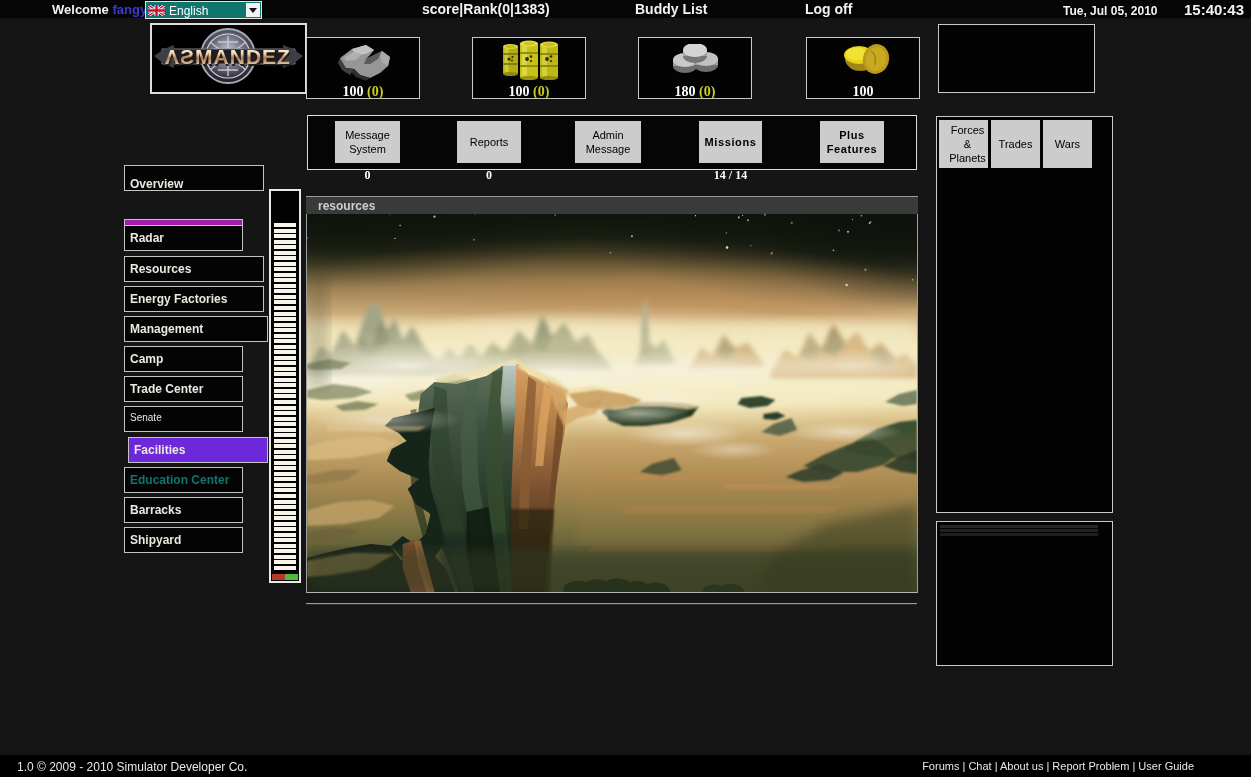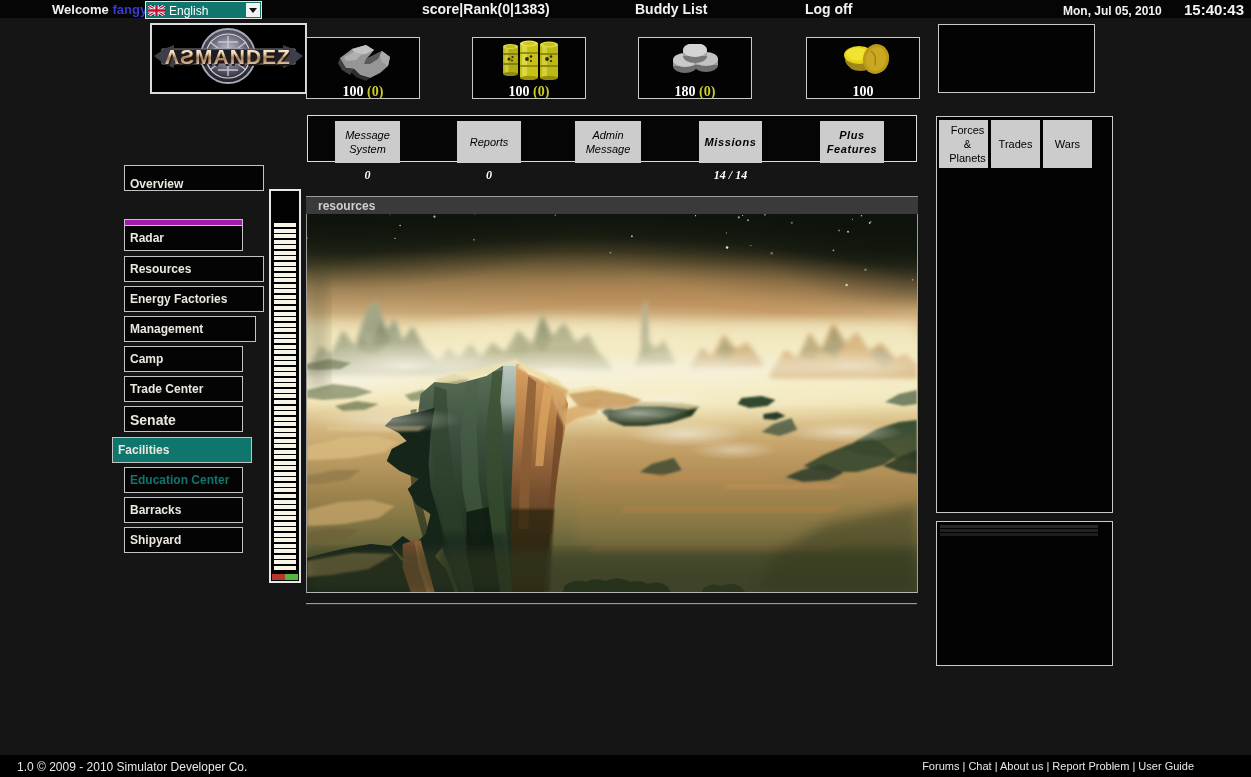--- a/index.html
+++ b/index.html
@@ -24,21 +24,21 @@
   </svg>
   <span class="abs" style="left:23px;top:2px;font-size:12px;color:#fff;">English</span>
   <div class="abs" style="right:1px;top:1px;width:14px;height:14px;background:#f2f2f2;">
     <div class="abs" style="left:3px;top:5px;width:0;height:0;border-left:4px solid transparent;border-right:4px solid transparent;border-top:5px solid #111;"></div>
   </div>
 </div>
 
 <div class="abs" style="left:422px;top:1px;font-size:14px;font-weight:bold;color:#f2f2f2;">score|Rank(0|1383)</div>
 <div class="abs" style="left:635px;top:1px;font-size:14px;font-weight:bold;color:#f2f2f2;">Buddy List</div>
 <div class="abs" style="left:805px;top:1px;font-size:14px;font-weight:bold;color:#f2f2f2;">Log off</div>
-<div class="abs" style="left:1063px;top:4px;font-size:12px;font-weight:bold;color:#f2f2f2;">Mon, Jul 05, 2010</div>
+<div class="abs" style="left:1063px;top:4px;font-size:12px;font-weight:bold;color:#f2f2f2;">Tue, Jul 05, 2010</div>
 <div class="abs" style="left:1184px;top:1px;font-size:15px;font-weight:bold;color:#f2f2f2;">15:40:43</div>
 
 <div class="abs" style="left:130px;top:23px;width:157px;height:71px;background:#000;border:2px solid #dcdcdc;margin-left:20px;">
   <svg width="153" height="67" viewBox="0 0 153 67">
     <defs>
       <radialGradient id="med" cx="50%" cy="42%" r="60%">
         <stop offset="0%" stop-color="#c6c6d0"></stop>
         <stop offset="45%" stop-color="#787888"></stop>
         <stop offset="80%" stop-color="#34343f"></stop>
         <stop offset="100%" stop-color="#14141a"></stop>
@@ -132,21 +132,21 @@
     <path d="M10 20 Q14 30 26 30 Q36 30 38 22 L36 14 L12 12 Z" fill="#a08618"></path>
     <ellipse cx="24" cy="14" rx="15" ry="9" fill="#e8d416"></ellipse>
     <ellipse cx="22" cy="13" rx="11" ry="6.4" fill="#f2e232"></ellipse>
     <ellipse cx="41" cy="18" rx="13" ry="15" fill="#b99a1c" transform="rotate(14 41 18)"></ellipse>
     <ellipse cx="41" cy="18" rx="10" ry="12" fill="#caa921" transform="rotate(14 41 18)"></ellipse>
     <path d="M36 10 q6 4 4 14" stroke="#97801a" stroke-width="1.4" fill="none"></path>
   </svg>
   <div class="abs" style="left:0;right:0;top:46px;text-align:center;font-family:'Liberation Serif',serif;font-size:14px;font-weight:bold;color:#fff;">100</div>
 </div>
 
-<div class="abs" style="left:307px;top:115px;width:610px;height:47px;border:1px solid #dcdcdc;background:#050505;font-style:italic;">
+<div class="abs" style="left:307px;top:115px;width:610px;height:55px;border:1px solid #dcdcdc;background:#050505;">
   <div class="abs" style="left:27px;top:5px;width:65px;height:42px;background:#ccc;color:#000;font-size:11px;text-align:center;display:flex;align-items:center;justify-content:center;line-height:14px;">Message<br>System</div>
   <div class="abs" style="left:149px;top:5px;width:64px;height:42px;background:#ccc;color:#000;font-size:11px;text-align:center;display:flex;align-items:center;justify-content:center;">Reports</div>
   <div class="abs" style="left:267px;top:5px;width:66px;height:42px;background:#ccc;color:#000;font-size:11px;text-align:center;display:flex;align-items:center;justify-content:center;line-height:14px;">Admin<br>Message</div>
   <div class="abs" style="left:391px;top:5px;width:63px;height:42px;background:#ccc;color:#000;font-size:11px;font-weight:bold;letter-spacing:0.6px;text-align:center;display:flex;align-items:center;justify-content:center;">Missions</div>
   <div class="abs" style="left:512px;top:5px;width:64px;height:42px;background:#ccc;color:#000;font-size:11px;font-weight:bold;letter-spacing:0.6px;text-align:center;display:flex;align-items:center;justify-content:center;line-height:14px;">Plus<br>Features</div>
   <div class="abs" style="left:27px;top:52px;width:65px;text-align:center;font-family:'Liberation Serif',serif;font-size:12px;font-weight:bold;color:#fff;">0</div>
   <div class="abs" style="left:149px;top:52px;width:64px;text-align:center;font-family:'Liberation Serif',serif;font-size:12px;font-weight:bold;color:#fff;">0</div>
   <div class="abs" style="left:391px;top:52px;width:63px;text-align:center;font-family:'Liberation Serif',serif;font-size:12px;font-weight:bold;color:#fff;">14 / 14</div>
 </div>
 
@@ -173,33 +173,33 @@
     </div>
     <div class="abs" style="left:124px;top:225.3px;width:119px;height:26px;background:#040404;border:1px solid #c3c3c3;">
       <span style="position:absolute;left:5px;top:5px;font-size:12px;font-weight:bold;color:#ece8e0;">Radar</span>
     </div>
     <div class="abs" style="left:124px;top:255.5px;width:140px;height:26px;background:#040404;border:1px solid #c3c3c3;">
       <span style="position:absolute;left:5px;top:5px;font-size:12px;font-weight:bold;color:#ece8e0;">Resources</span>
     </div>
     <div class="abs" style="left:124px;top:285.7px;width:140px;height:26px;background:#040404;border:1px solid #c3c3c3;">
       <span style="position:absolute;left:5px;top:5px;font-size:12px;font-weight:bold;color:#ece8e0;">Energy Factories</span>
     </div>
-    <div class="abs" style="left:124px;top:315.9px;width:132px;height:26px;background:#040404;border:1px solid #c3c3c3;">
+    <div class="abs" style="left:124px;top:315.9px;width:144px;height:26px;background:#040404;border:1px solid #c3c3c3;">
       <span style="position:absolute;left:5px;top:5px;font-size:12px;font-weight:bold;color:#ece8e0;">Management</span>
     </div>
     <div class="abs" style="left:124px;top:346.0px;width:119px;height:26px;background:#040404;border:1px solid #c3c3c3;">
       <span style="position:absolute;left:5px;top:5px;font-size:12px;font-weight:bold;color:#ece8e0;">Camp</span>
     </div>
     <div class="abs" style="left:124px;top:376.2px;width:119px;height:26px;background:#040404;border:1px solid #c3c3c3;">
       <span style="position:absolute;left:5px;top:5px;font-size:12px;font-weight:bold;color:#ece8e0;">Trade Center</span>
     </div>
     <div class="abs" style="left:124px;top:406.4px;width:119px;height:26px;background:#040404;border:1px solid #c3c3c3;">
-      <span style="position:absolute;left:5px;top:5px;font-size:14px;font-weight:bold;color:#ece8e0;">Senate</span>
-    </div>
-    <div class="abs" style="left:112px;top:436.5px;width:140px;height:26px;background:#0f766e;border:1px solid #c3c3c3;">
+      <span style="position:absolute;left:5px;top:5px;font-size:10px;font-weight:normal;color:#ece8e0;">Senate</span>
+    </div>
+    <div class="abs" style="left:128px;top:436.5px;width:140px;height:26px;background:#6d28d9;border:1px solid #c3c3c3;">
       <span style="position:absolute;left:5px;top:5px;font-size:12px;font-weight:bold;color:#ece8e0;">Facilities</span>
     </div>
     <div class="abs" style="left:124px;top:466.7px;width:119px;height:26px;background:#040404;border:1px solid #c3c3c3;">
       <span style="position:absolute;left:5px;top:5px;font-size:12px;font-weight:bold;color:#0f766e;">Education Center</span>
     </div>
     <div class="abs" style="left:124px;top:496.9px;width:119px;height:26px;background:#040404;border:1px solid #c3c3c3;">
       <span style="position:absolute;left:5px;top:5px;font-size:12px;font-weight:bold;color:#ece8e0;">Barracks</span>
     </div>
     <div class="abs" style="left:124px;top:527.0px;width:119px;height:26px;background:#040404;border:1px solid #c3c3c3;">
       <span style="position:absolute;left:5px;top:5px;font-size:12px;font-weight:bold;color:#ece8e0;">Shipyard</span>

